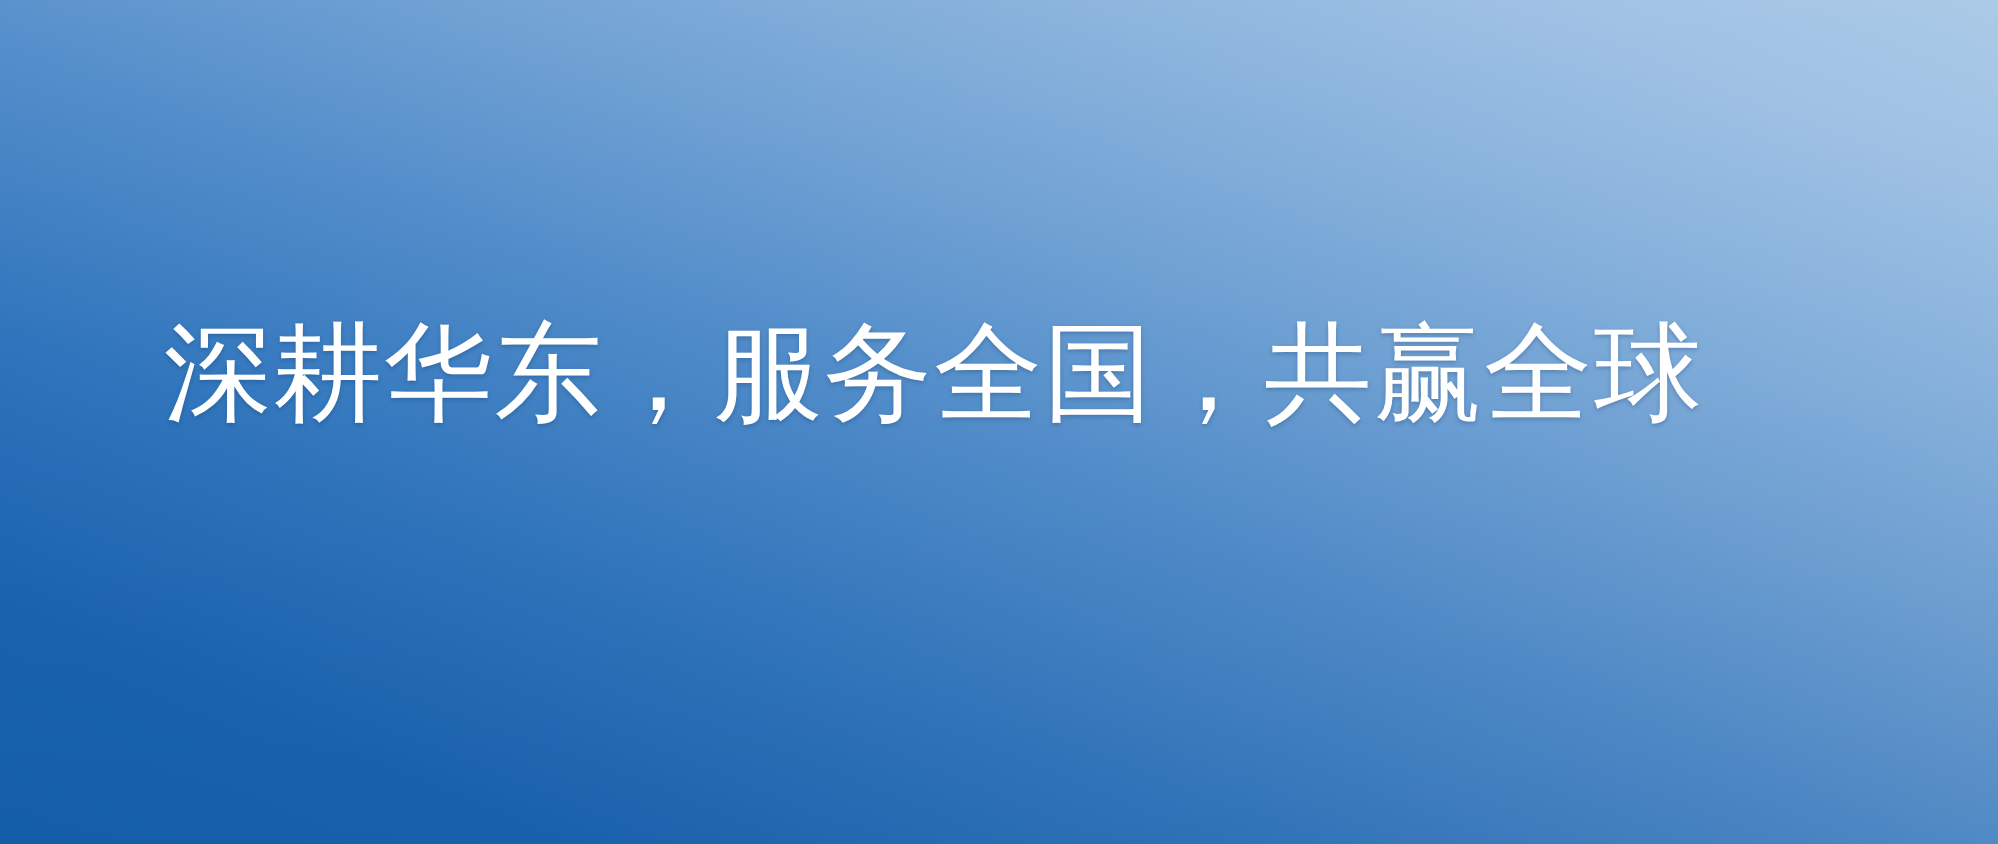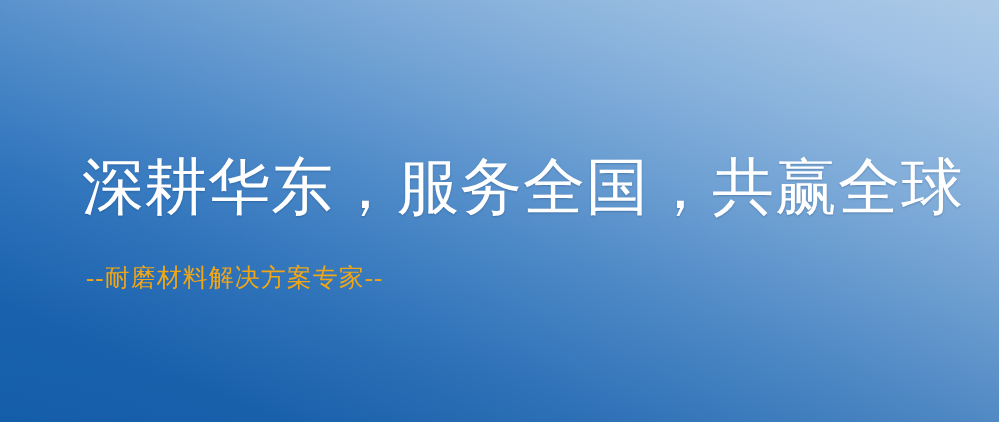--- a/index.html
+++ b/index.html
@@ -32,21 +32,21 @@
     inset: 0;
     pointer-events: none;
     background: linear-gradient(to bottom, rgba(255,255,255,0.045) 0%, rgba(255,255,255,0.0) 42%, rgba(0,0,0,0.03) 100%);
   }
 
   .headline {
     position: absolute;
     left: 82px;
     top: 152px;
     font-family: "Liberation Serif", "DejaVu Serif", serif;
-    font-size: 62px;
+    font-size: 54px;
     line-height: 70px;
     color: #ffffff;
     letter-spacing: 1px;
     white-space: nowrap;
     text-shadow: 0 1px 2px rgba(10,45,90,0.28);
     z-index: 3;
   }
 
   .subtitle {
     position: absolute;
@@ -76,16 +76,15 @@
     height: 122px;
   }
 </style>
 </head>
 <body>
 
 <div id="banner">
 
   <div class="headline">深耕华东，服务全国，共赢全球</div>
 
-  <div class="subtitle">--耐磨材料解决方案专家--</div>
 
 
 </div>
 
 </body></html>

